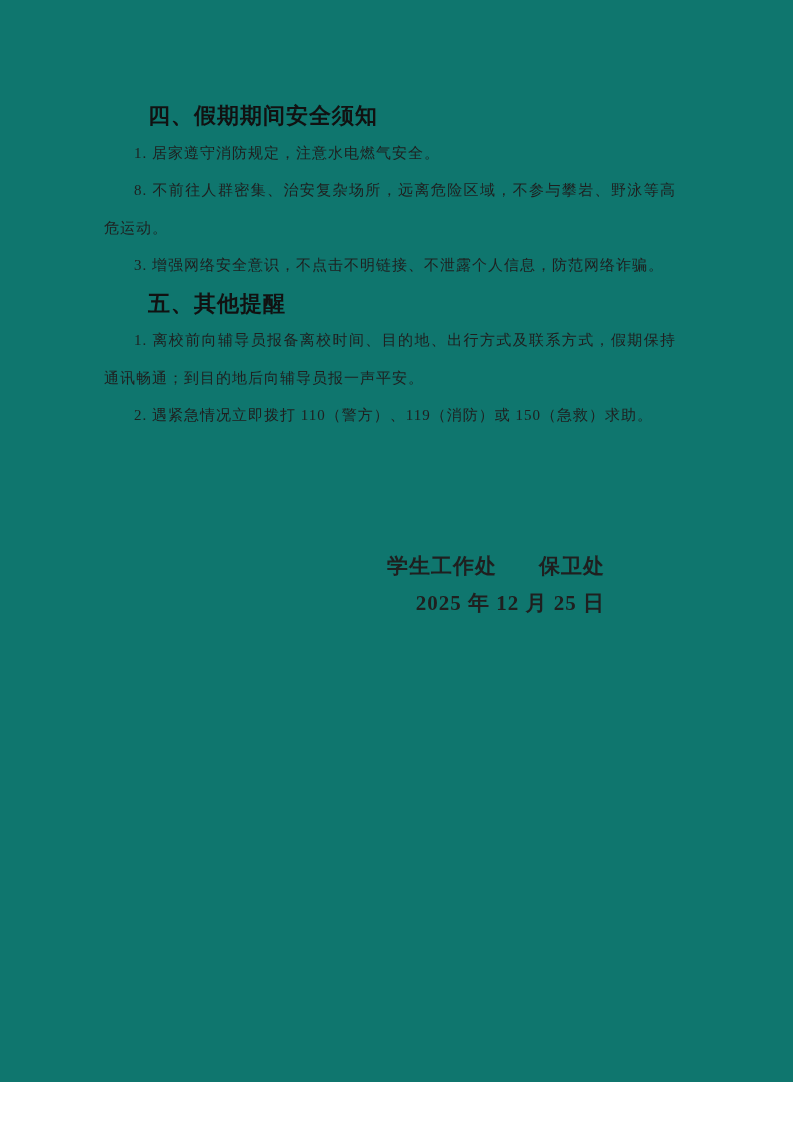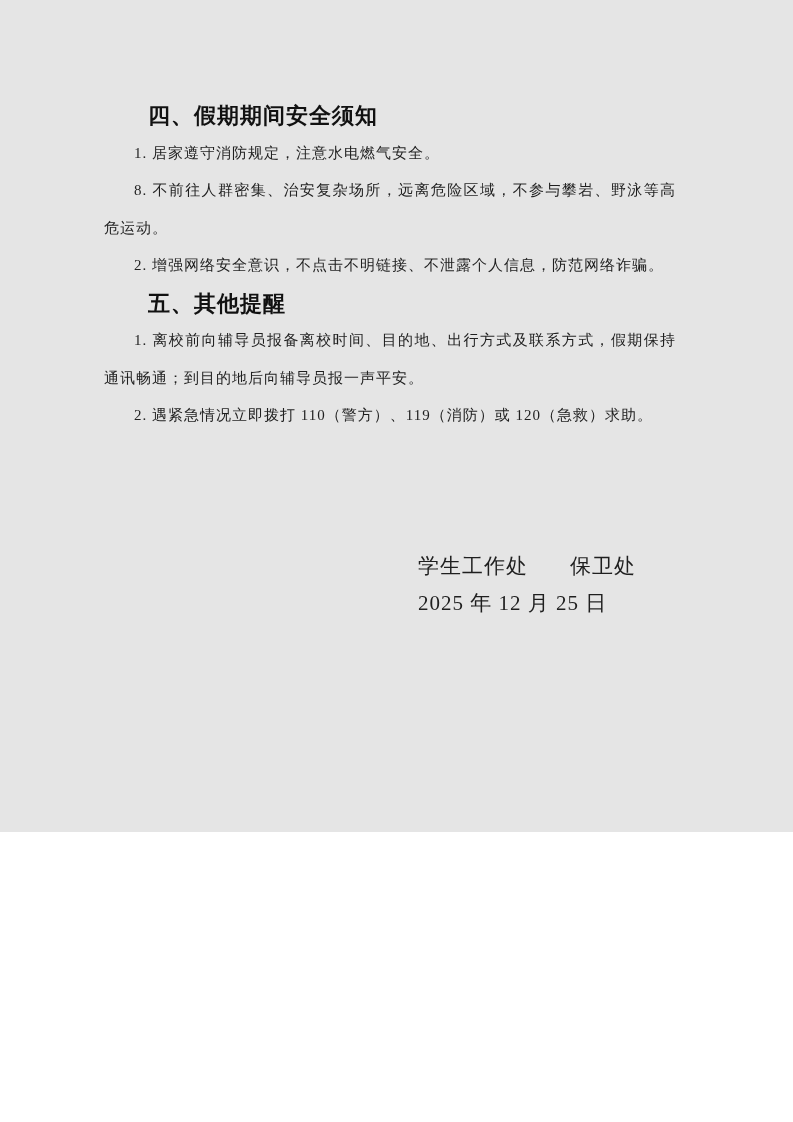--- a/index.html
+++ b/index.html
@@ -7,22 +7,22 @@
     padding: 0;
   }
   body {
     width: 793px;
     height: 1122px;
     background: #ffffff;
   }
   .page {
     position: relative;
     width: 793px;
-    height: 832px;
-    background: #e5e5e5;
+    height: 1082px;
+    background: #0f766e;
     overflow: hidden;
     font-family: "Liberation Serif", "DejaVu Serif", serif;
     color: #1c1c1c;
   }
   .doc-body {
     position: absolute;
     left: 104px;
     top: 97px;
     width: 572px;
   }
@@ -41,57 +41,58 @@
     font-size: 15px;
     line-height: 37.5px;
     letter-spacing: 1px;
     text-align: justify;
     text-indent: 2em;
     color: #1f1f1f;
   }
   .signature-block {
     margin-top: 113px;
     margin-left: auto;
-    margin-right: 40px;
+    margin-right: 71px;
     width: max-content;
     font-size: 21px;
     line-height: 37.5px;
     letter-spacing: 1px;
     color: #1f1f1f;
+    font-weight: bold;
   }
   .sig-depts {
     white-space: nowrap;
   }
   .sig-gap {
     display: inline-block;
     width: 42px;
   }
   .sig-date {
-    text-align: left;
+    text-align: right;
   }
 </style>
 </head>
 <body>
 
 <div class="page">
   <div class="doc-body">
 
     <h2 class="doc-heading">四、假期期间安全须知</h2>
 
     <p class="body-par">1. 居家遵守消防规定，注意水电燃气安全。</p>
 
     <p class="body-par">8. 不前往人群密集、治安复杂场所，远离危险区域，不参与攀岩、野泳等高危运动。</p>
 
-    <p class="body-par">2. 增强网络安全意识，不点击不明链接、不泄露个人信息，防范网络诈骗。</p>
+    <p class="body-par">3. 增强网络安全意识，不点击不明链接、不泄露个人信息，防范网络诈骗。</p>
 
     <h2 class="doc-heading">五、其他提醒</h2>
 
     <p class="body-par">1. 离校前向辅导员报备离校时间、目的地、出行方式及联系方式，假期保持通讯畅通；到目的地后向辅导员报一声平安。</p>
 
-    <p class="body-par">2. 遇紧急情况立即拨打 110（警方）、119（消防）或 120（急救）求助。</p>
+    <p class="body-par">2. 遇紧急情况立即拨打 110（警方）、119（消防）或 150（急救）求助。</p>
 
 
     <div class="signature-block">
       <div class="sig-depts">
         <span>学生工作处</span><span class="sig-gap"></span><span>保卫处</span>
       </div>
       <div class="sig-date">2025 年 12 月 25 日</div>
     </div>
 
   </div>

